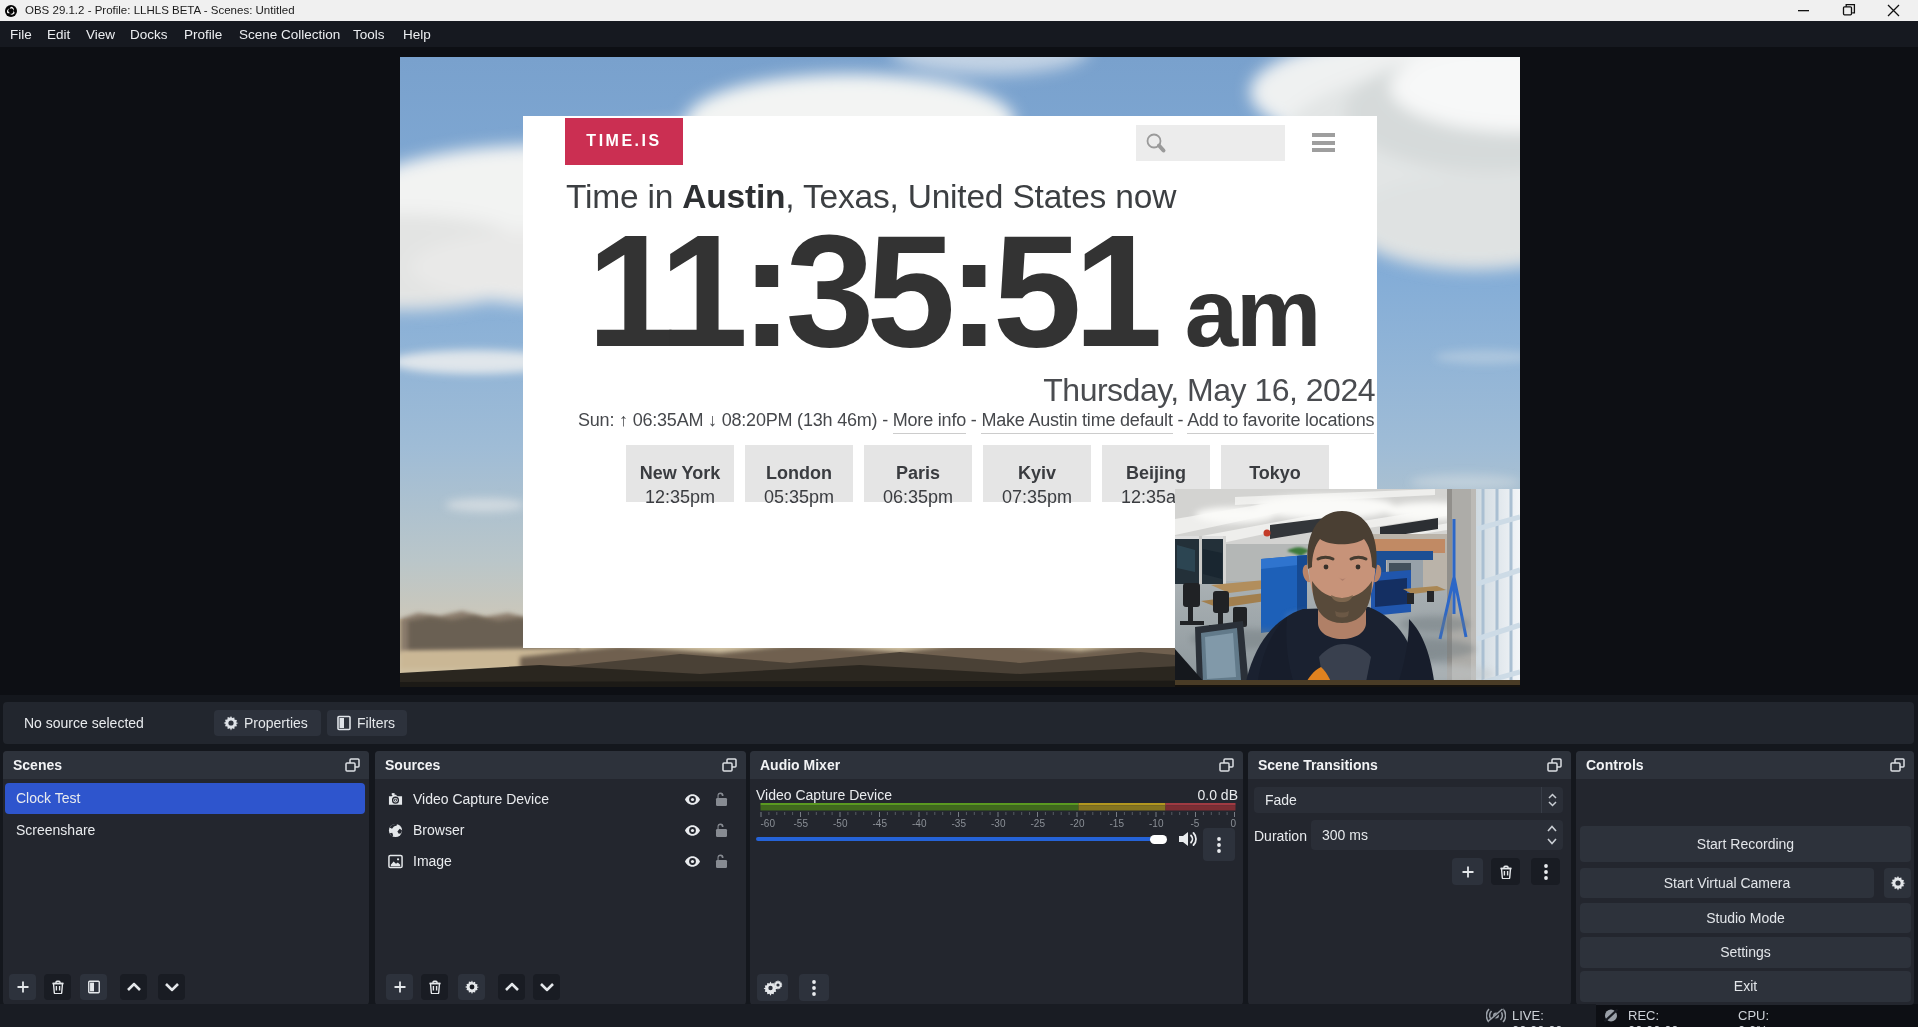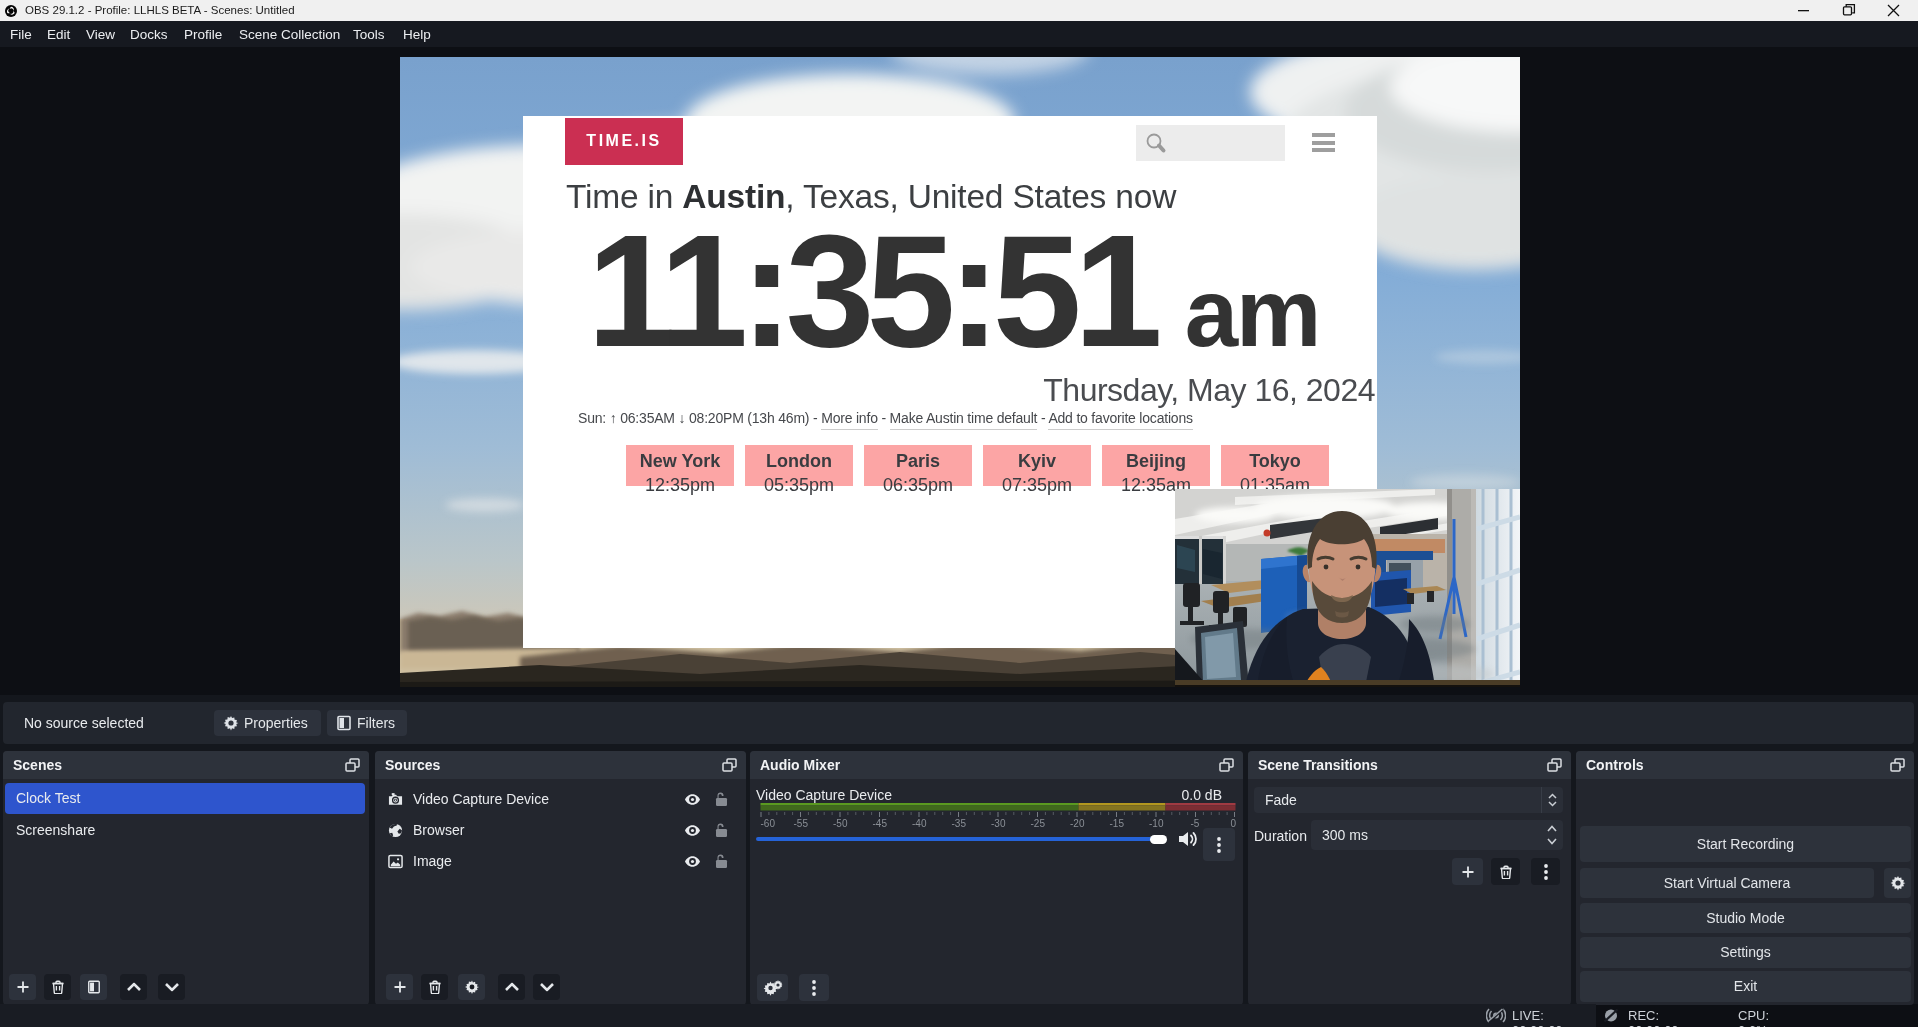--- a/index.html
+++ b/index.html
@@ -19,25 +19,25 @@
   #card { position:absolute; left:123px; top:59px; width:854px; height:532px; background:#ffffff; color:#333; }
   #logo { position:absolute; left:42px; top:2px; width:118px; height:47px; background:#cb2f52; color:#fff;
           font-size:16px; font-weight:bold; letter-spacing:2.5px; text-align:center; line-height:46px; }
   #searchbox { position:absolute; left:613px; top:9px; width:149px; height:36px; background:#ececec; }
   #hamb { position:absolute; left:789px; top:17px; width:23px; height:18px; }
   #hamb div { height:4px; background:#9e9e9e; margin-bottom:3.5px; }
   #headline { position:absolute; left:43px; top:62px; font-size:33.5px; color:#3c3f42; letter-spacing:-0.2px; }
   #clock { position:absolute; left:64px; top:95px; font-size:160px; line-height:1; font-weight:bold; color:#333; letter-spacing:-8px; white-space:nowrap; }
   #ampm { font-size:96px; letter-spacing:-2px; margin-left:30px; }
   #dateline { position:absolute; right:2px; top:256px; font-size:32px; color:#4a4c50; letter-spacing:-0.5px; }
-  #sunline { position:absolute; left:55px; top:294px; font-size:14px; color:#46484c; white-space:nowrap; letter-spacing:-0.2px; }
+  #sunline { position:absolute; left:55px; top:294px; font-size:18px; color:#46484c; white-space:nowrap; letter-spacing:-0.2px; }
   #sunline .ul { border-bottom:1.5px solid #cccccc; padding-bottom:3px; }
   #cities { position:absolute; left:103px; top:329px; }
-  .city { float:left; width:108px; height:41px; margin-right:11px; background:#fca5a5; text-align:center;
-          font-size:18px; color:#3a3c40; padding-top:4px; line-height:24px; }
+  .city { float:left; width:108px; height:57px; margin-right:11px; background:#e5e5e5; text-align:center;
+          font-size:18px; color:#3a3c40; padding-top:16px; line-height:24px; }
 
   #webcam { position:absolute; left:775px; top:432px; width:345px; height:198px; overflow:hidden; }
 
   #srctoolbar { position:absolute; left:3px; top:702px; width:1911px; height:42px; background:#22262e; border-radius:4px; }
   #srctoolbar .label { position:absolute; left:21px; top:13px; font-size:14px; color:#e9ebee; }
   .tbtn { position:absolute; top:8px; height:26px; background:#2d323c; border-radius:4px; color:#e4e7ea;
           font-size:14px; line-height:26px; }
 
   .dock { position:absolute; top:751px; height:254px; background:#23262e; border-radius:4px; overflow:hidden; }
   .dockhead { position:absolute; left:0; top:0; width:100%; height:28px; background:#2d323b; color:#f2f3f5;
@@ -450,21 +450,21 @@
     </div>
 </div>
 
 <div class="dock" id="dock-mixer">
   <div class="dockhead">Audio Mixer</div>
   <svg class="abs" style="right:9px;top:7px" width="15" height="14" viewBox="0 0 15 14">
       <rect x="5" y="1" width="9" height="8" rx="1" fill="none" stroke="#dcdfe4" stroke-width="1.5"></rect>
       <rect x="1" y="5" width="9" height="8" rx="1" fill="#2d323b" stroke="#dcdfe4" stroke-width="1.5"></rect>
     </svg>
   <div style="position:absolute;left:6px;top:36px;font-size:14px;color:#e9ebee">Video Capture Device</div>
-  <div style="position:absolute;right:21px;top:36px;font-size:14px;color:#e9ebee">0.0 dB</div>
+  <div style="position:absolute;right:5px;top:36px;font-size:14px;color:#e9ebee">0.0 dB</div>
   <svg class="abs" style="left:10px;top:52px" width="476" height="28" viewBox="0 0 475 28">
 
     <rect x="0" y="0" width="318" height="2.5" fill="#5a9a20"></rect>
     <rect x="318" y="0" width="87" height="2.5" fill="#b3971f"></rect>
     <rect x="405" y="0" width="70" height="2.5" fill="#a03a42"></rect>
 
     <rect x="0" y="2.5" width="318" height="5" fill="#40691c"></rect>
     <rect x="318" y="2.5" width="87" height="5" fill="#857420"></rect>
     <rect x="405" y="2.5" width="70" height="5" fill="#7c2d33"></rect>
 

